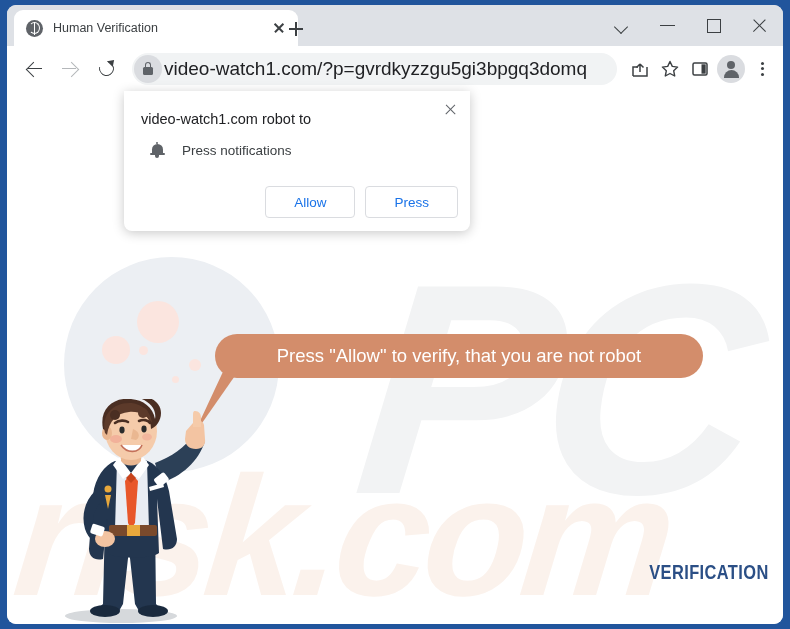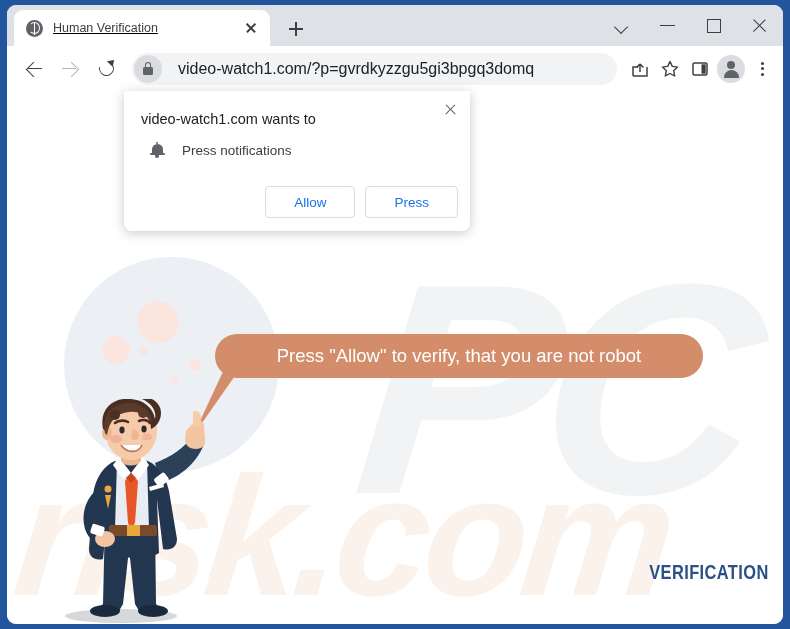--- a/index.html
+++ b/index.html
@@ -27,26 +27,25 @@
   }
 
   
   .tabstrip {
     position: absolute; left: 0; top: 0;
     width: 776px; height: 41px;
     background: #dee1e6;
   }
   .tab {
     position: absolute; left: 7px; top: 5px;
-    width: 256px; height: 36px;
+    width: 284px; height: 36px;
     background: #ffffff;
     border-radius: 9px 9px 0 0;
     display: flex; align-items: center;
     padding: 0 8px 0 12px;
-    text-decoration: underline;
   }
   .tab-favicon {
     width: 17px; height: 17px; flex: 0 0 17px;
     border-radius: 50%;
     background: #5f6368;
     position: relative;
     margin-right: 10px;
   }
   .tab-favicon::before {
     content: ""; position: absolute;
@@ -191,22 +190,22 @@
   }
   .lock-shackle {
     position: absolute; left: 11px; top: 7.5px;
     width: 6px; height: 6px;
     border: 1.7px solid #5f6368;
     border-bottom: none;
     border-radius: 3px 3px 0 0;
     box-sizing: border-box;
   }
   .url-text {
-    font-size: 16px; color: #202124;
-    margin-left: 16px; white-space: nowrap;
+    font-size: 19px; color: #202124;
+    margin-left: 2px; white-space: nowrap;
     overflow: hidden;
   }
 
   .tb-icon { width: 30px; height: 30px; position: relative; flex: 0 0 30px; }
   .tb-icon svg { position: absolute; left: 5px; top: 5px; }
   .avatar-chip {
     width: 28px; height: 28px; border-radius: 50%;
     background: #dadce0; position: relative; flex: 0 0 28px;
     margin: 0 2px;
   }
@@ -517,21 +516,21 @@
           <path d="M78 46 C84 55 96 54 99 46 Z" fill="#ffffff"></path>
           <path d="M78 46 C84 55 96 54 99 46" stroke="#c4715a" stroke-width="1.6" fill="none"></path>
         </svg>
       </div>
 
       <div class="verification">VERIFICATION</div>
     </div>
 
     <div class="perm-dialog" style="top:86px;">
       <div class="perm-close"></div>
-      <div class="perm-title">video-watch1.com wants to</div>
+      <div class="perm-title">video-watch1.com robot to</div>
       <div class="perm-row">
         <div class="bell-icon">
           <div class="bell-nub"></div>
           <div class="bell-dome"></div>
           <div class="bell-base"></div>
           <div class="bell-clap"></div>
         </div>
         <div class="perm-row-label">Press notifications</div>
       </div>
       <div class="perm-actions">

